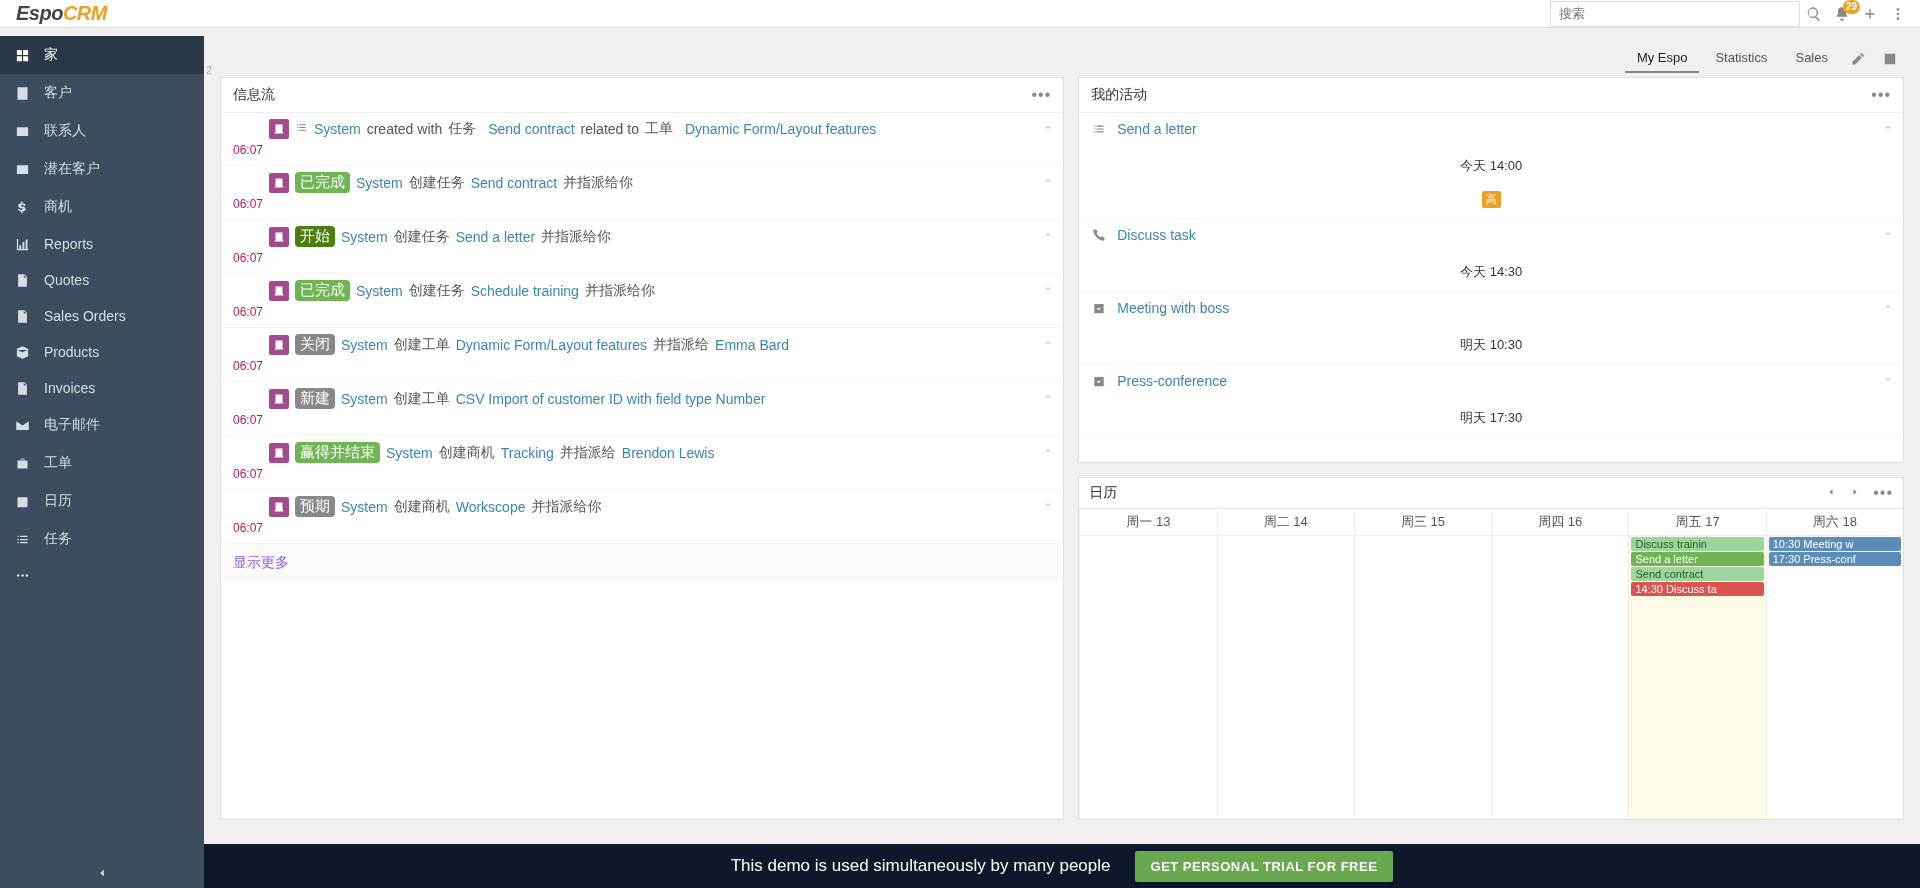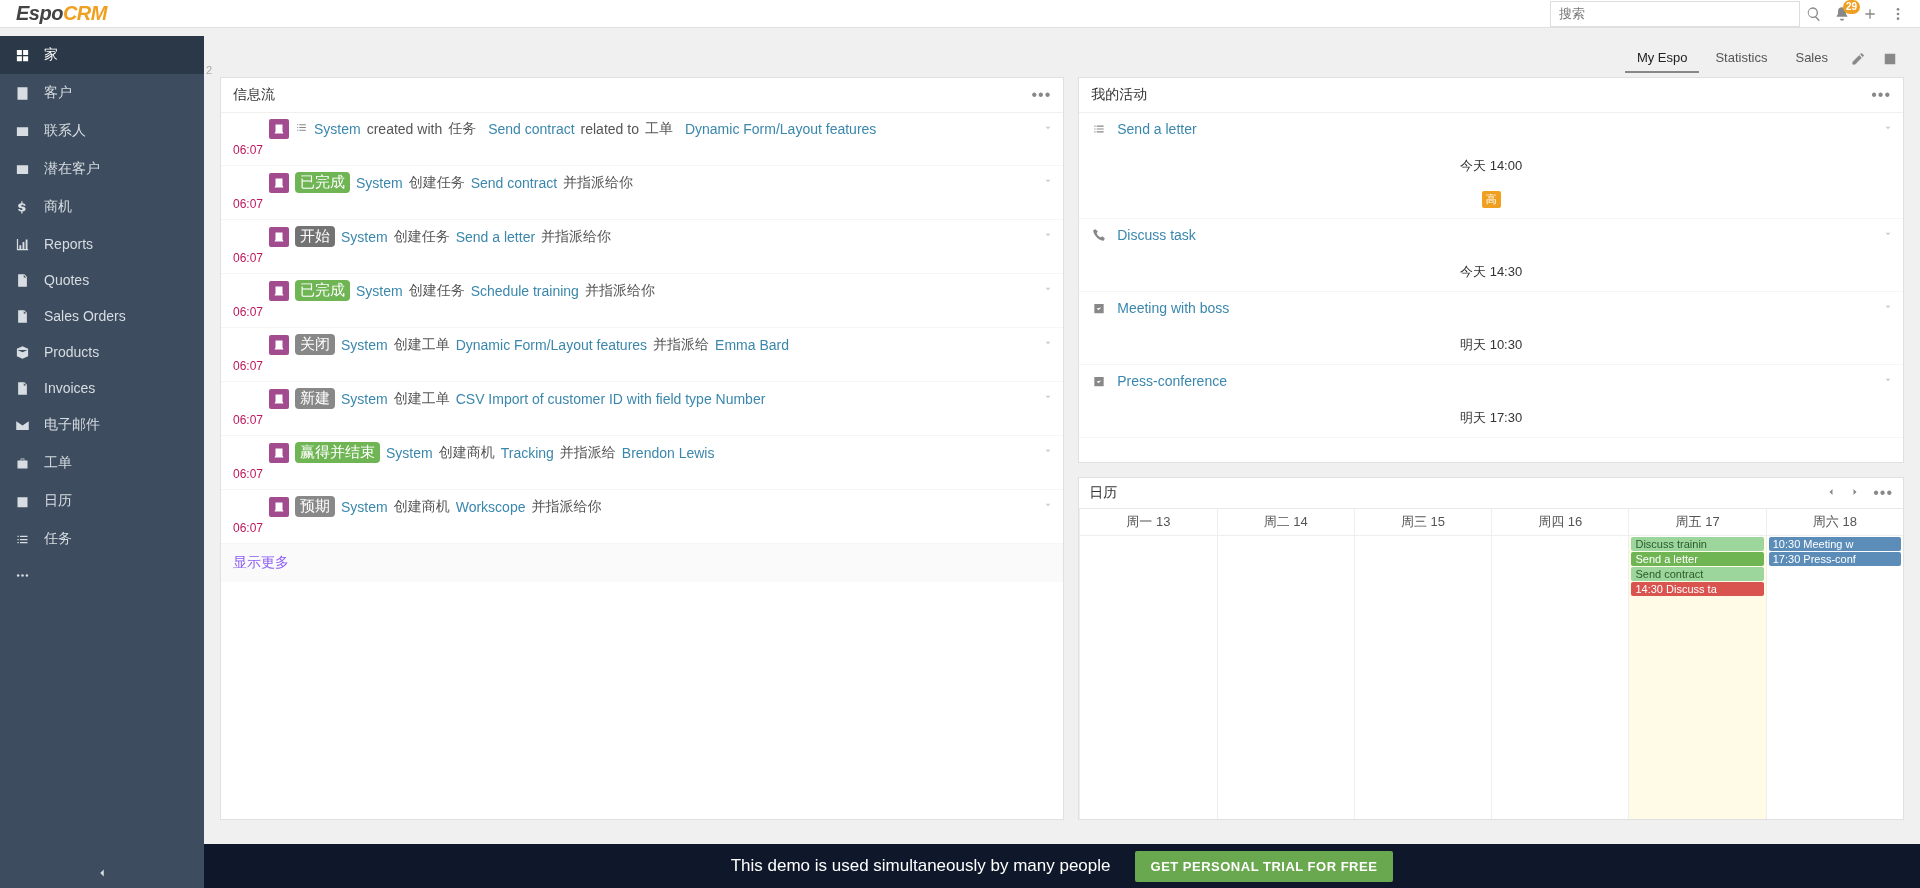--- a/index.html
+++ b/index.html
@@ -40,21 +40,21 @@
 
 
 .stream-item { padding: 6px 12px 8px 12px; border-bottom: 1px solid #f5f5f5; position: relative; }
 .stream-line { display: flex; align-items: center; gap: 6px; flex-wrap: wrap; font-size: 14px; color: #555; padding-left: 36px; }
 .stream-avatar { width: 20px; height: 20px; background: #a34b8f; border-radius: 2px; display: flex; align-items: center; justify-content: center; flex-shrink: 0;}
 .stream-avatar svg { width: 12px; height: 12px; fill: #fff;}
 .type-icon { color: #888; }
 .type-icon svg { width:13px; height:13px; fill:currentColor;}
 .status-badge { font-size: 15px; padding: 1px 5px; border-radius: 4px; color: #fff; font-weight: 500;}
 .bg-green { background: #6fb554; }
-.bg-blue { background: #737373; }
+.bg-blue { background: #4d7c0f; }
 .bg-gray { background: #888; }
 .link { color: #3a87ad; cursor: pointer; }
 .stream-time { font-size: 12px; color: #be185d; margin-top: 4px; margin-left: 0px; }
 .stream-dropdown { position: absolute; right: 10px; top: 6px; color: #ccc; cursor: pointer; }
 .stream-dropdown svg { width:10px; height:10px; fill:currentColor;}
 .show-more { padding: 10px 12px; font-size: 14px; color: #8b5cf6; cursor: pointer; background:#fafafa;}
 
 
 .act-item { padding: 8px 12px 10px 12px; border-bottom: 1px solid #f5f5f5; position: relative;}
 .act-line1 { display:flex; align-items:center; gap:10px; font-size:14px;}

